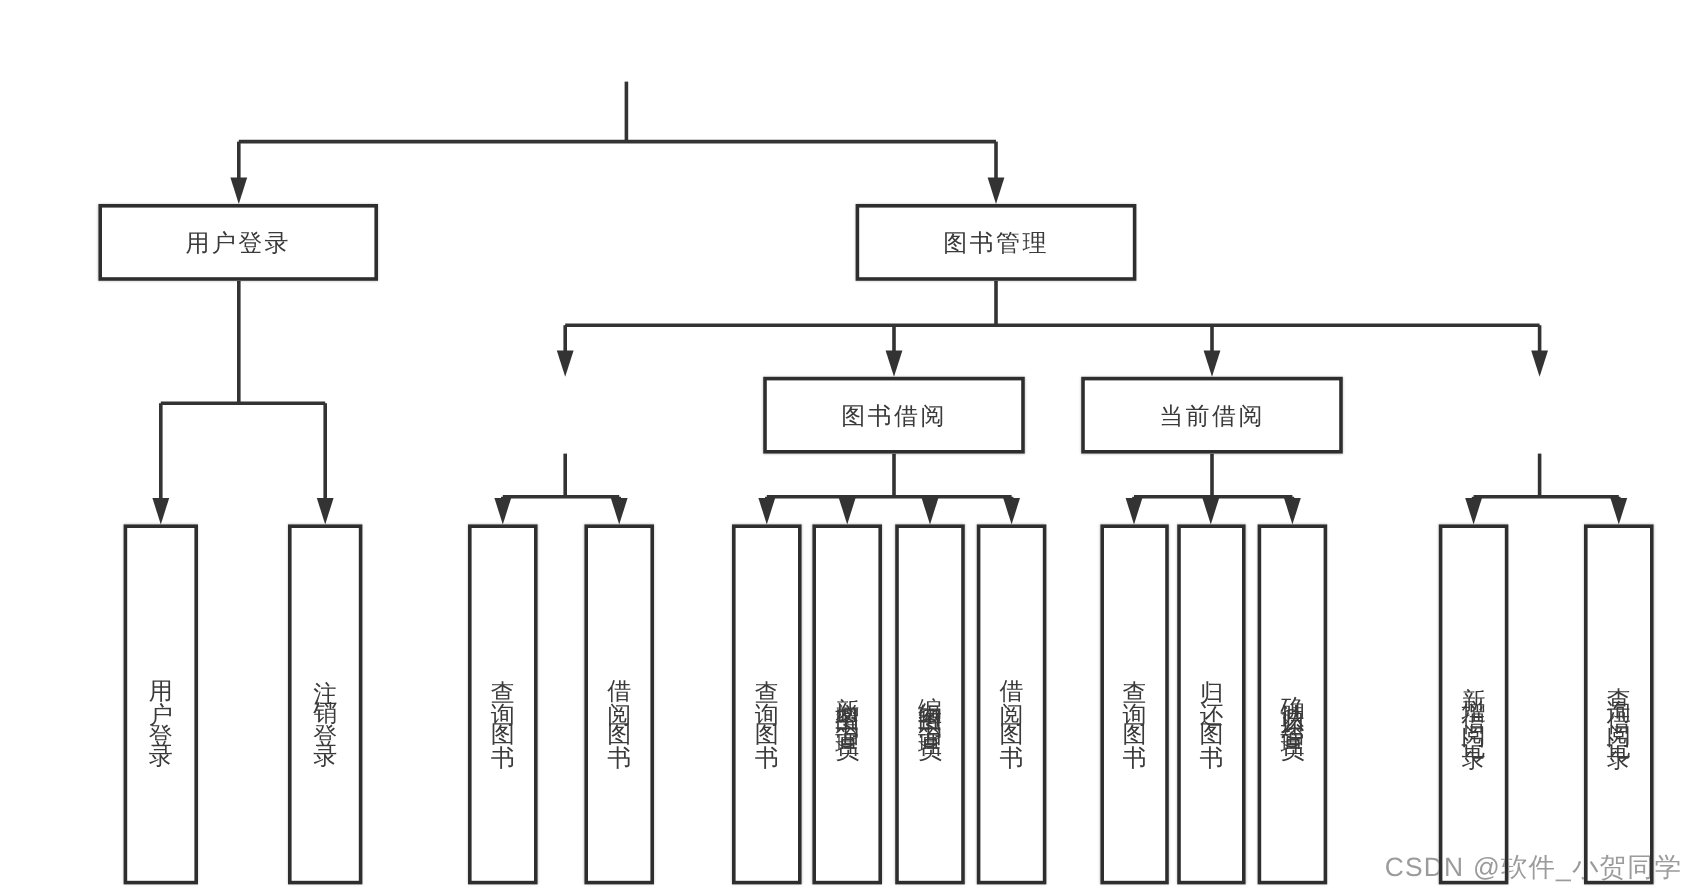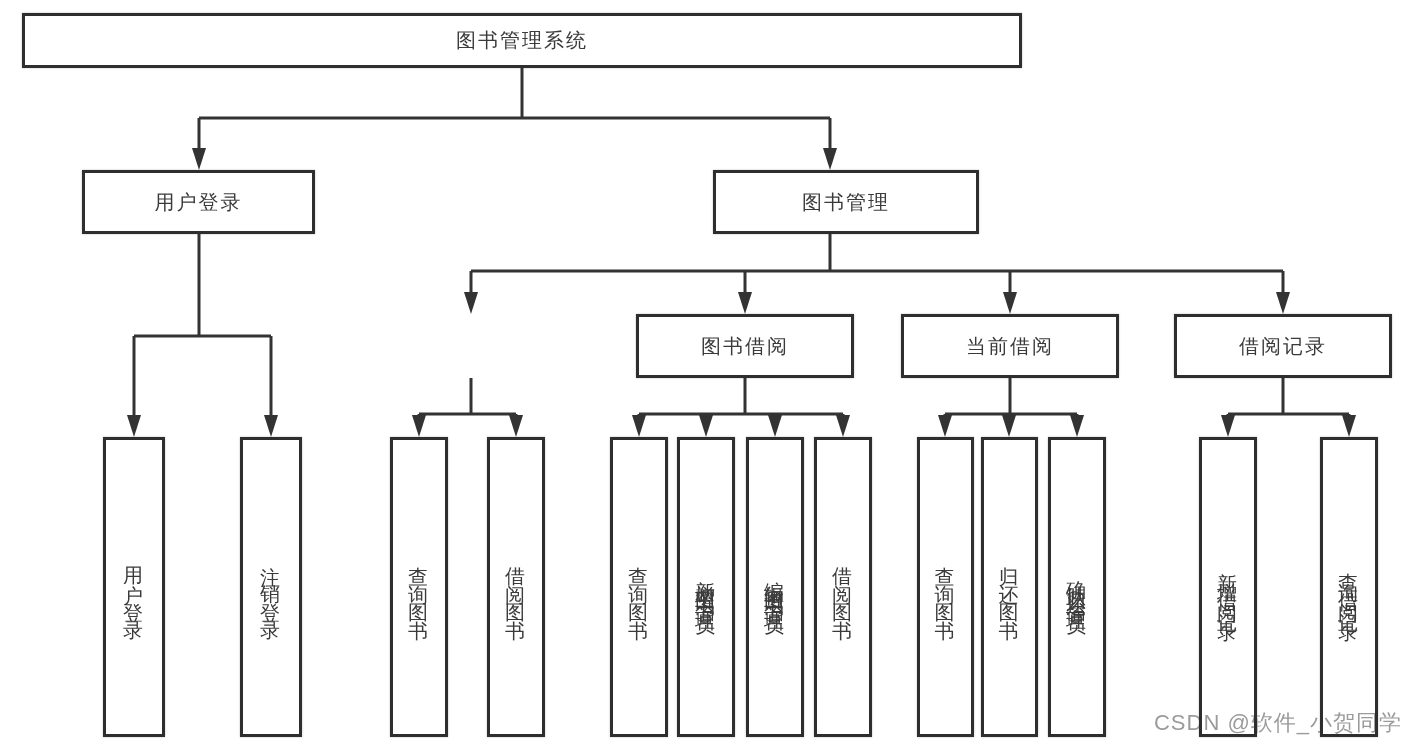--- a/index.html
+++ b/index.html
@@ -100,39 +100,33 @@
       <polygon points="768,415 782,415 775,437"></polygon>
       <polygon points="836,415 850,415 843,437"></polygon>
       <polygon points="938,415 952,415 945,437"></polygon>
       <polygon points="1002,415 1016,415 1009,437"></polygon>
       <polygon points="1070,415 1084,415 1077,437"></polygon>
       <polygon points="1221,415 1235,415 1228,437"></polygon>
       <polygon points="1342,415 1356,415 1349,437"></polygon>
     </g>
   </svg>
 
-  <div class="node" style="left:22px;top:13px;width:1000px;height:55px">
-    <span>图书管理系统</span>
-  </div>
 
   <div class="node" style="left:82px;top:170px;width:233px;height:64px">
     <span>用户登录</span>
   </div>
-  <div class="node" style="left:713px;top:170px;width:266px;height:64px">
+  <div class="node" style="left:713px;top:170px;width:234px;height:64px">
     <span>图书管理</span>
   </div>
 
   <div class="node" style="left:901px;top:314px;width:218px;height:64px">
     <span>当前借阅</span>
   </div>
   <div class="node" style="left:636px;top:314px;width:218px;height:64px">
     <span>图书借阅</span>
-  </div>
-  <div class="node" style="left:1174px;top:314px;width:218px;height:64px">
-    <span>借阅记录</span>
   </div>
 
   <div class="node leaf sp-wide" style="left:103px;top:437px;width:62px;height:300px">
     <span class="vtxt">用户登录</span>
   </div>
   <div class="node leaf sp-wide" style="left:240px;top:437px;width:62px;height:300px">
     <span class="vtxt">注销登录</span>
   </div>
 
   <div class="node leaf sp-wide" style="left:390px;top:437px;width:58px;height:300px">

